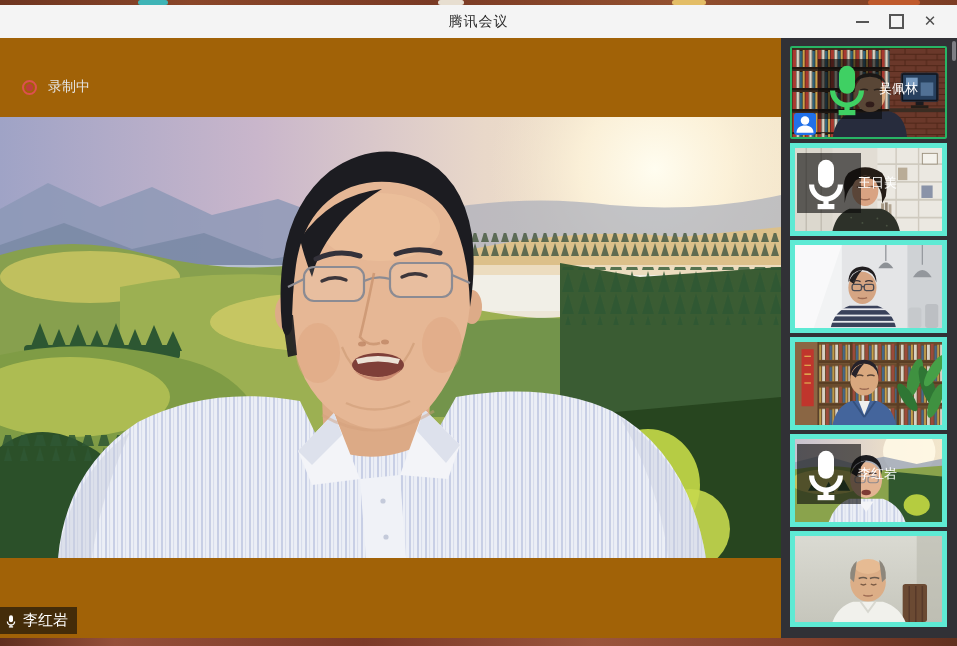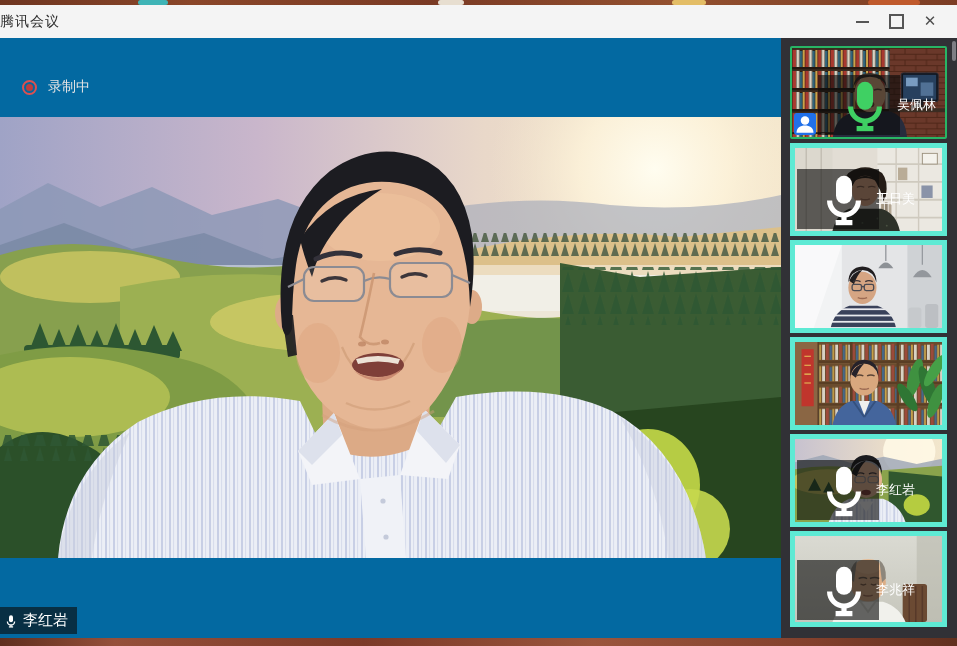--- a/index.html
+++ b/index.html
@@ -14,31 +14,31 @@
   .strip-top{top:0;height:5px;background:linear-gradient(90deg,#6e3520,#8a4629 20%,#7a3a24 45%,#93502f 70%,#7c3d24 100%);}
   .strip-bottom{top:638px;height:8px;background:linear-gradient(90deg,#5f2e1e,#95503a 12%,#7c3a28 38%,#9a553c 62%,#83402c 85%,#61301f);}
   .blob{position:absolute;top:0;height:5px;border-radius:3px;}
   .blob.teal{left:138px;width:30px;background:#3fb4b6;}
   .blob.cream{left:438px;width:26px;background:#e7ded0;}
   .blob.yellow{left:672px;width:34px;background:#e3bd66;}
   .blob.orange{left:868px;width:52px;background:#c05a2c;}
   
   .titlebar{
     position:absolute;top:5px;left:0;width:957px;height:33px;
-    background:#f4f4f4;display:flex;align-items:center;justify-content:flex-start;
+    background:#f4f4f4;display:flex;align-items:center;justify-content:center;
   }
   .win-title{font-size:14px;color:#2d2d2d;letter-spacing:1px;}
   .win-controls{position:absolute;right:10px;top:0;height:33px;display:flex;align-items:center;}
   .wc{width:34px;height:33px;display:flex;align-items:center;justify-content:center;cursor:pointer;}
   .wc-min{display:block;width:13px;border-top:2px solid #555;}
   .wc-max{display:block;width:11px;height:11px;border:2px solid #555;}
   .wc-close{font-size:15px;color:#4e4e4e;line-height:1;}
   
   .meeting{position:absolute;top:38px;left:0;width:957px;height:600px;background:#313136;}
-  .stage{position:absolute;left:0;top:0;width:781px;height:600px;background:#0369a1;}
+  .stage{position:absolute;left:0;top:0;width:781px;height:600px;background:#a16207;}
   .recording{position:absolute;left:22px;top:40px;display:flex;align-items:center;gap:11px;z-index:3;}
   .rec-dot{width:15px;height:15px;border:2px solid #dd5050;border-radius:50%;box-sizing:border-box;display:flex;align-items:center;justify-content:center;}
   .rec-dot i{display:block;width:7px;height:7px;background:#bf3d3d;border-radius:50%;}
   .rec-label{font-size:14px;color:#e3e3e3;}
   .main-video{position:absolute;left:0;top:79px;width:781px;height:441px;overflow:hidden;background:#222;}
   .main-video svg{display:block;}
   
   .name-tag{
     position:absolute;display:flex;align-items:center;gap:4px;
     background:rgba(12,12,12,.62);color:#fff;
@@ -49,21 +49,21 @@
   
   .sidebar{position:absolute;left:781px;top:0;width:176px;height:600px;}
   .thumbs{position:absolute;left:9px;top:8px;display:flex;flex-direction:column;gap:4px;}
   .thumb{
     position:relative;width:157px;height:93px;box-sizing:border-box;
     border:5px solid #5eead4;background:#000;overflow:hidden;cursor:pointer;
   }
   .thumb.tall{height:96px;}
   .thumb.active{border:2px solid #28b565;border-radius:2px;}
   .thumb svg{display:block;width:100%;height:100%;}
-  .thumb .name-tag{left:2px;bottom:2px;padding:2px 7px 2px 19px;justify-content:space-between;}
+  .thumb .name-tag{left:2px;bottom:18px;padding:2px 7px 2px 1px;justify-content:space-between;}
   .thumb.has-badge .name-tag{left:26px;}
   .host-badge{
     position:absolute;left:2px;bottom:2px;width:22px;height:22px;
     background:#2170e8;border-radius:3px;display:flex;align-items:center;justify-content:center;z-index:4;color:#fff;
   }
   .scroll-thumb{position:absolute;right:1px;top:3px;width:4px;height:20px;background:#7e7e84;border-radius:2px;}
 </style>
 </head>
 <body>
 
@@ -455,26 +455,20 @@
             <ellipse cx="78" cy="50" rx="19" ry="21" fill="#dcae87"></ellipse>
             <ellipse cx="78" cy="33" rx="14" ry="8" fill="#e6bb93"></ellipse>
             <path d="M59,46 Q58,33 66,27 L63,50 Z" fill="#8d877c"></path>
             <path d="M97,46 Q98,32 90,26 L93,50 Z" fill="#8d877c"></path>
             <path d="M68,46 Q73,44 77,46 M80,46 Q85,44 90,46" stroke="#6a5a4c" stroke-width="1.6" fill="none"></path>
             <path d="M70,52 Q73,54 76,52 M81,52 Q84,54 87,52" stroke="#7a5a44" stroke-width="1.4" fill="none"></path>
             <path d="M73,64 Q78,66 83,64" stroke="#9c6a52" stroke-width="1.6" fill="none"></path>
             <path d="M40,93 Q46,76 62,71 L94,71 Q112,77 118,93 Z" fill="#f1f1ec"></path>
             <path d="M70,71 L78,82 L86,71" stroke="#d8d8d0" stroke-width="2" fill="none"></path>
           </svg>
-          <div class="name-tag">
-            <svg class="mic" width="13" height="13" style="color:#fff">
-                <use href="#i-mic"></use>
-              </svg>
-            <span>李兆祥</span>
-          </div>
         </div>
 
       </div>
       <div class="scroll-thumb"></div>
     </div>
   </div>
 
   <div class="desktop-strip strip-bottom"></div>
 </div>
 

